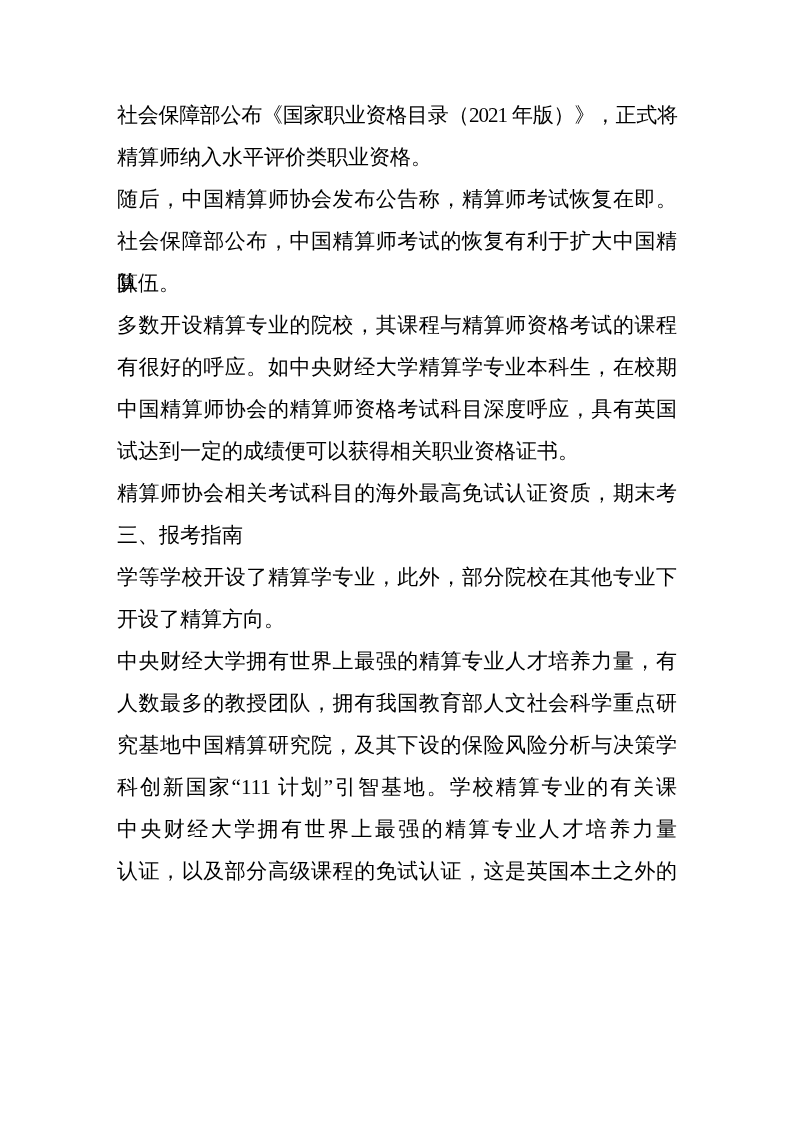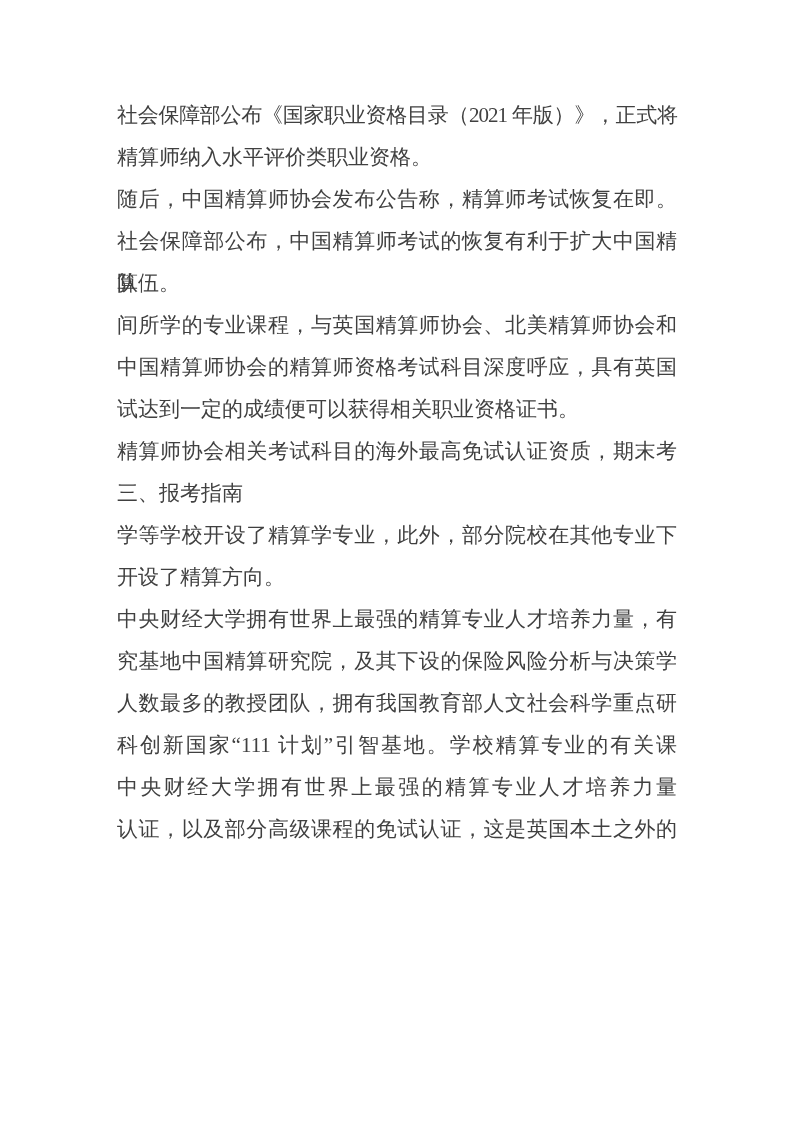--- a/index.html
+++ b/index.html
@@ -33,32 +33,33 @@
     text-align: right;
     text-align-last: left;
   }
   .line.tight {
     letter-spacing: -1px;
   }
 </style>
 </head>
 <body style="background: rgb(255, 255, 255);">
 
-<div class="doc" style="color: #404040;">
+<div class="doc" style="color: #000000;">
   <div class="line tight">社会保障部公布《国家职业资格目录（2021 年版）》，正式将</div>
   <div class="line end">精算师纳入水平评价类职业资格。</div>
   <div class="line">随后，中国精算师协会发布公告称，精算师考试恢复在即。</div>
   <div class="line">社会保障部公布，中国精算师考试的恢复有利于扩大中国精算</div>
   <div class="line end">队伍。</div>
-  <div class="line">间所学的专业课程，与英国精算师协会、北美精算师协会和</div>
+  <div class="line">多数开设精算专业的院校，其课程与精算师资格考试的课程</div>
+  <div class="line">有很好的呼应。如中央财经大学精算学专业本科生，在校期</div>
   <div class="line">中国精算师协会的精算师资格考试科目深度呼应，具有英国</div>
   <div class="line end">试达到一定的成绩便可以获得相关职业资格证书。</div>
   <div class="line">精算师协会相关考试科目的海外最高免试认证资质，期末考</div>
   <div class="line end">三、报考指南</div>
   <div class="line">学等学校开设了精算学专业，此外，部分院校在其他专业下</div>
   <div class="line end">开设了精算方向。</div>
   <div class="line">中央财经大学拥有世界上最强的精算专业人才培养力量，有</div>
+  <div class="line">人数最多的教授团队，拥有我国教育部人文社会科学重点研</div>
   <div class="line">究基地中国精算研究院，及其下设的保险风险分析与决策学</div>
-  <div class="line">人数最多的教授团队，拥有我国教育部人文社会科学重点研</div>
   <div class="line">科创新国家“111 计划”引智基地。学校精算专业的有关课</div>
   <div class="line">中央财经大学拥有世界上最强的精算专业人才培养力量</div>
   <div class="line">认证，以及部分高级课程的免试认证，这是英国本土之外的</div>
 </div>
 
 </body></html>

